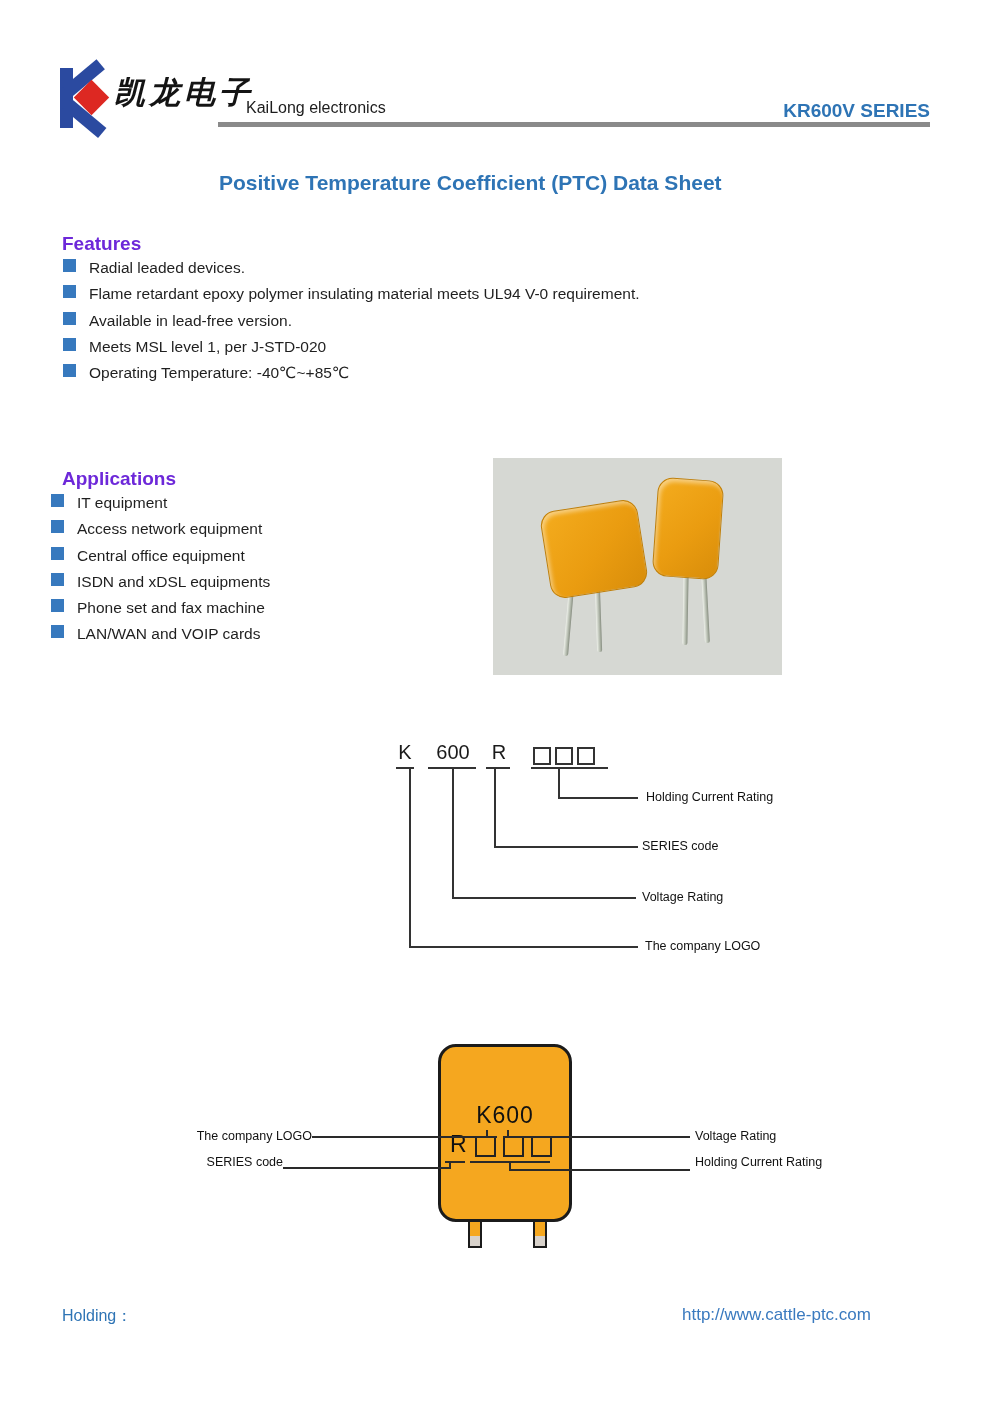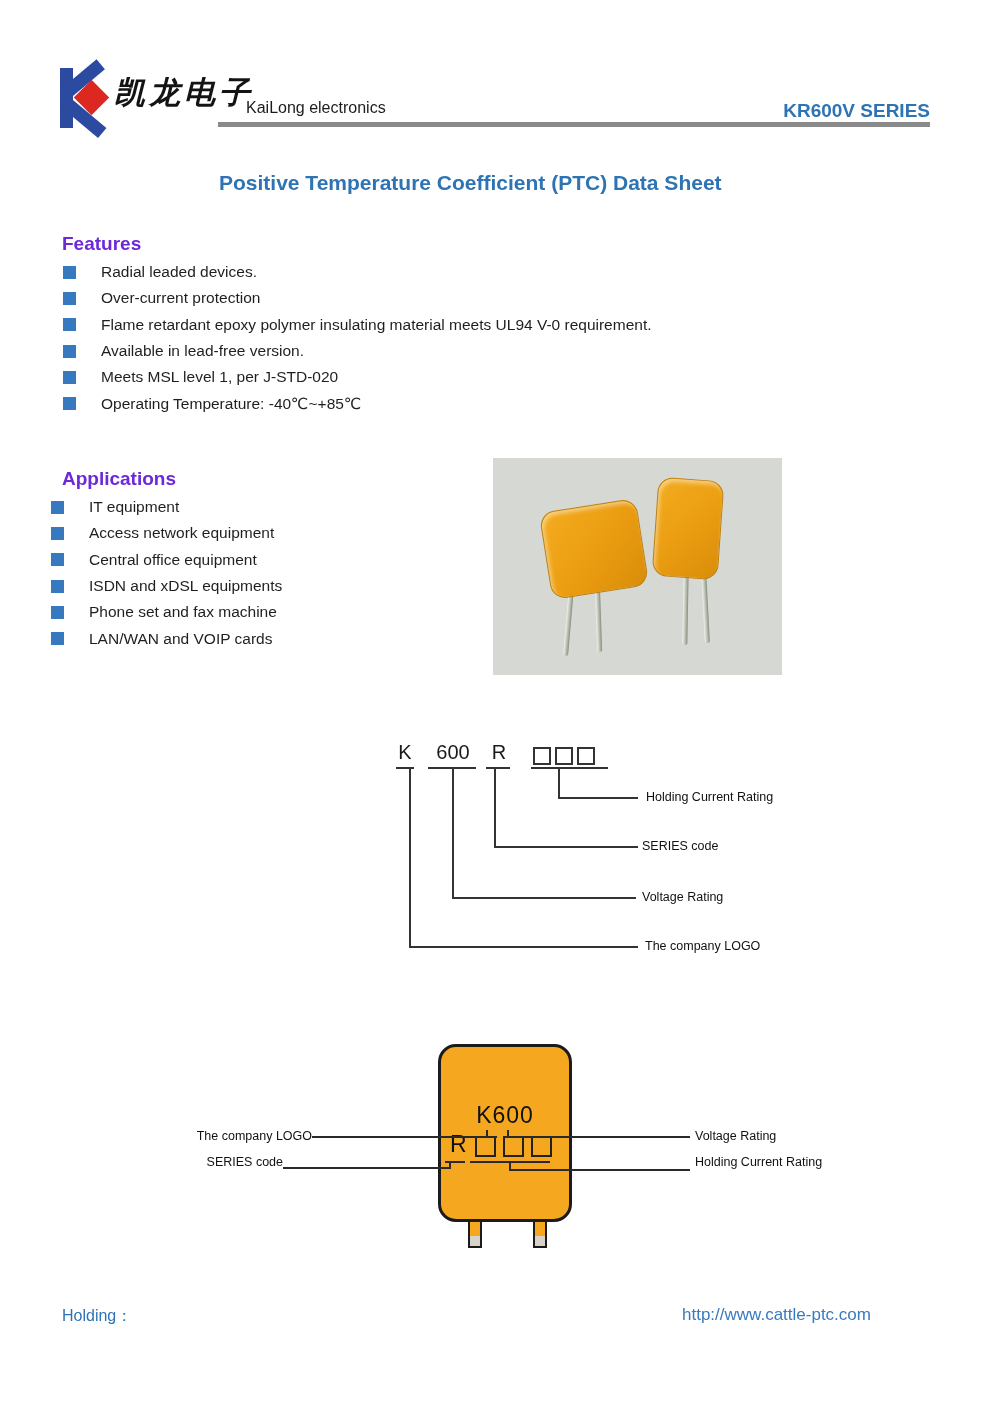--- a/index.html
+++ b/index.html
@@ -16,21 +16,21 @@
   .logo .karm-dn{position:absolute;left:7px;top:29px;width:46px;height:13px;background:#2B4AA0;transform:rotate(40deg);transform-origin:left center;}
   .logo .diamond{position:absolute;left:19px;top:17px;width:25px;height:25px;background:#DD2822;transform:rotate(45deg);z-index:3;}
   .cn-name{left:114px;top:72px;font-family:"DejaVu Serif","Liberation Serif",serif;font-weight:bold;font-style:italic;font-size:31px;letter-spacing:4px;color:#141414;}
   .en-name{left:246px;top:99px;font-size:16px;color:#1c1c1c;}
   .series-name{top:100px;right:70px;font-size:19px;font-weight:bold;color:#2E74B5;}
   .header-rule{left:218px;top:122px;width:712px;height:5px;background:#8a8a8a;}
   .doc-title{left:219px;top:139px;font-size:21px;font-weight:bold;color:#2E74B5;margin-top:32px;}
   
   .sec-heading{font-size:19px;font-weight:bold;color:#6d28d9;}
   ul.blist{list-style:none;margin:0;padding:0;}
-  ul.blist li{display:flex;align-items:center;height:26.3px;font-size:15.5px;color:#1f1f1f;gap:12px;}
+  ul.blist li{display:flex;height:26.3px;font-size:15.5px;color:#1f1f1f;}
   .bullet{width:13px;height:13px;background:#3779BE;margin-right:13px;flex:0 0 13px;}
   
   .photo{left:493px;top:458px;width:289px;height:217px;background:#D6D8D3;overflow:hidden;}
   .dev-body{position:absolute;border-radius:15px;background:linear-gradient(135deg,#f4ac1e 0%,#ea9c10 55%,#d88d0a 100%);border:1px solid #c07f08;box-shadow:inset 2px 3px 4px rgba(255,255,255,.45);}
   .dev-body.b1{left:52px;top:47px;width:96px;height:86px;transform:rotate(-9deg);}
   .dev-body.b2{left:162px;top:21px;width:64px;height:97px;transform:rotate(4deg);}
   .lead{position:absolute;width:5px;background:linear-gradient(90deg,#eef1ea,#a9b0a2 70%,#868c80);border-radius:2px;}
   .lead.l1a{left:73px;top:130px;height:68px;transform:rotate(5deg);}
   .lead.l1b{left:103px;top:126px;height:68px;transform:rotate(-2deg);}
   .lead.l2a{left:190px;top:114px;height:73px;transform:rotate(1deg);}
@@ -75,24 +75,20 @@
   <div class="abs doc-title">Positive Temperature Coefficient (PTC) Data Sheet</div>
 
   <div class="abs sec-heading" style="left:62px;top:233px;">Features</div>
   <ul class="abs blist" style="left:63px;top:259px;width:720px;">
     <li>
         <span class="bullet"></span>
         <span>Radial leaded devices.</span>
       </li>
     <li>
         <span class="bullet"></span>
-        <span>Over-current protection</span>
-      </li>
-    <li>
-        <span class="bullet"></span>
         <span>Flame retardant epoxy polymer insulating material meets UL94 V-0 requirement.</span>
       </li>
     <li>
         <span class="bullet"></span>
         <span>Available in lead-free version.</span>
       </li>
     <li>
         <span class="bullet"></span>
         <span>Meets MSL level 1, per J-STD-020</span>
       </li>

